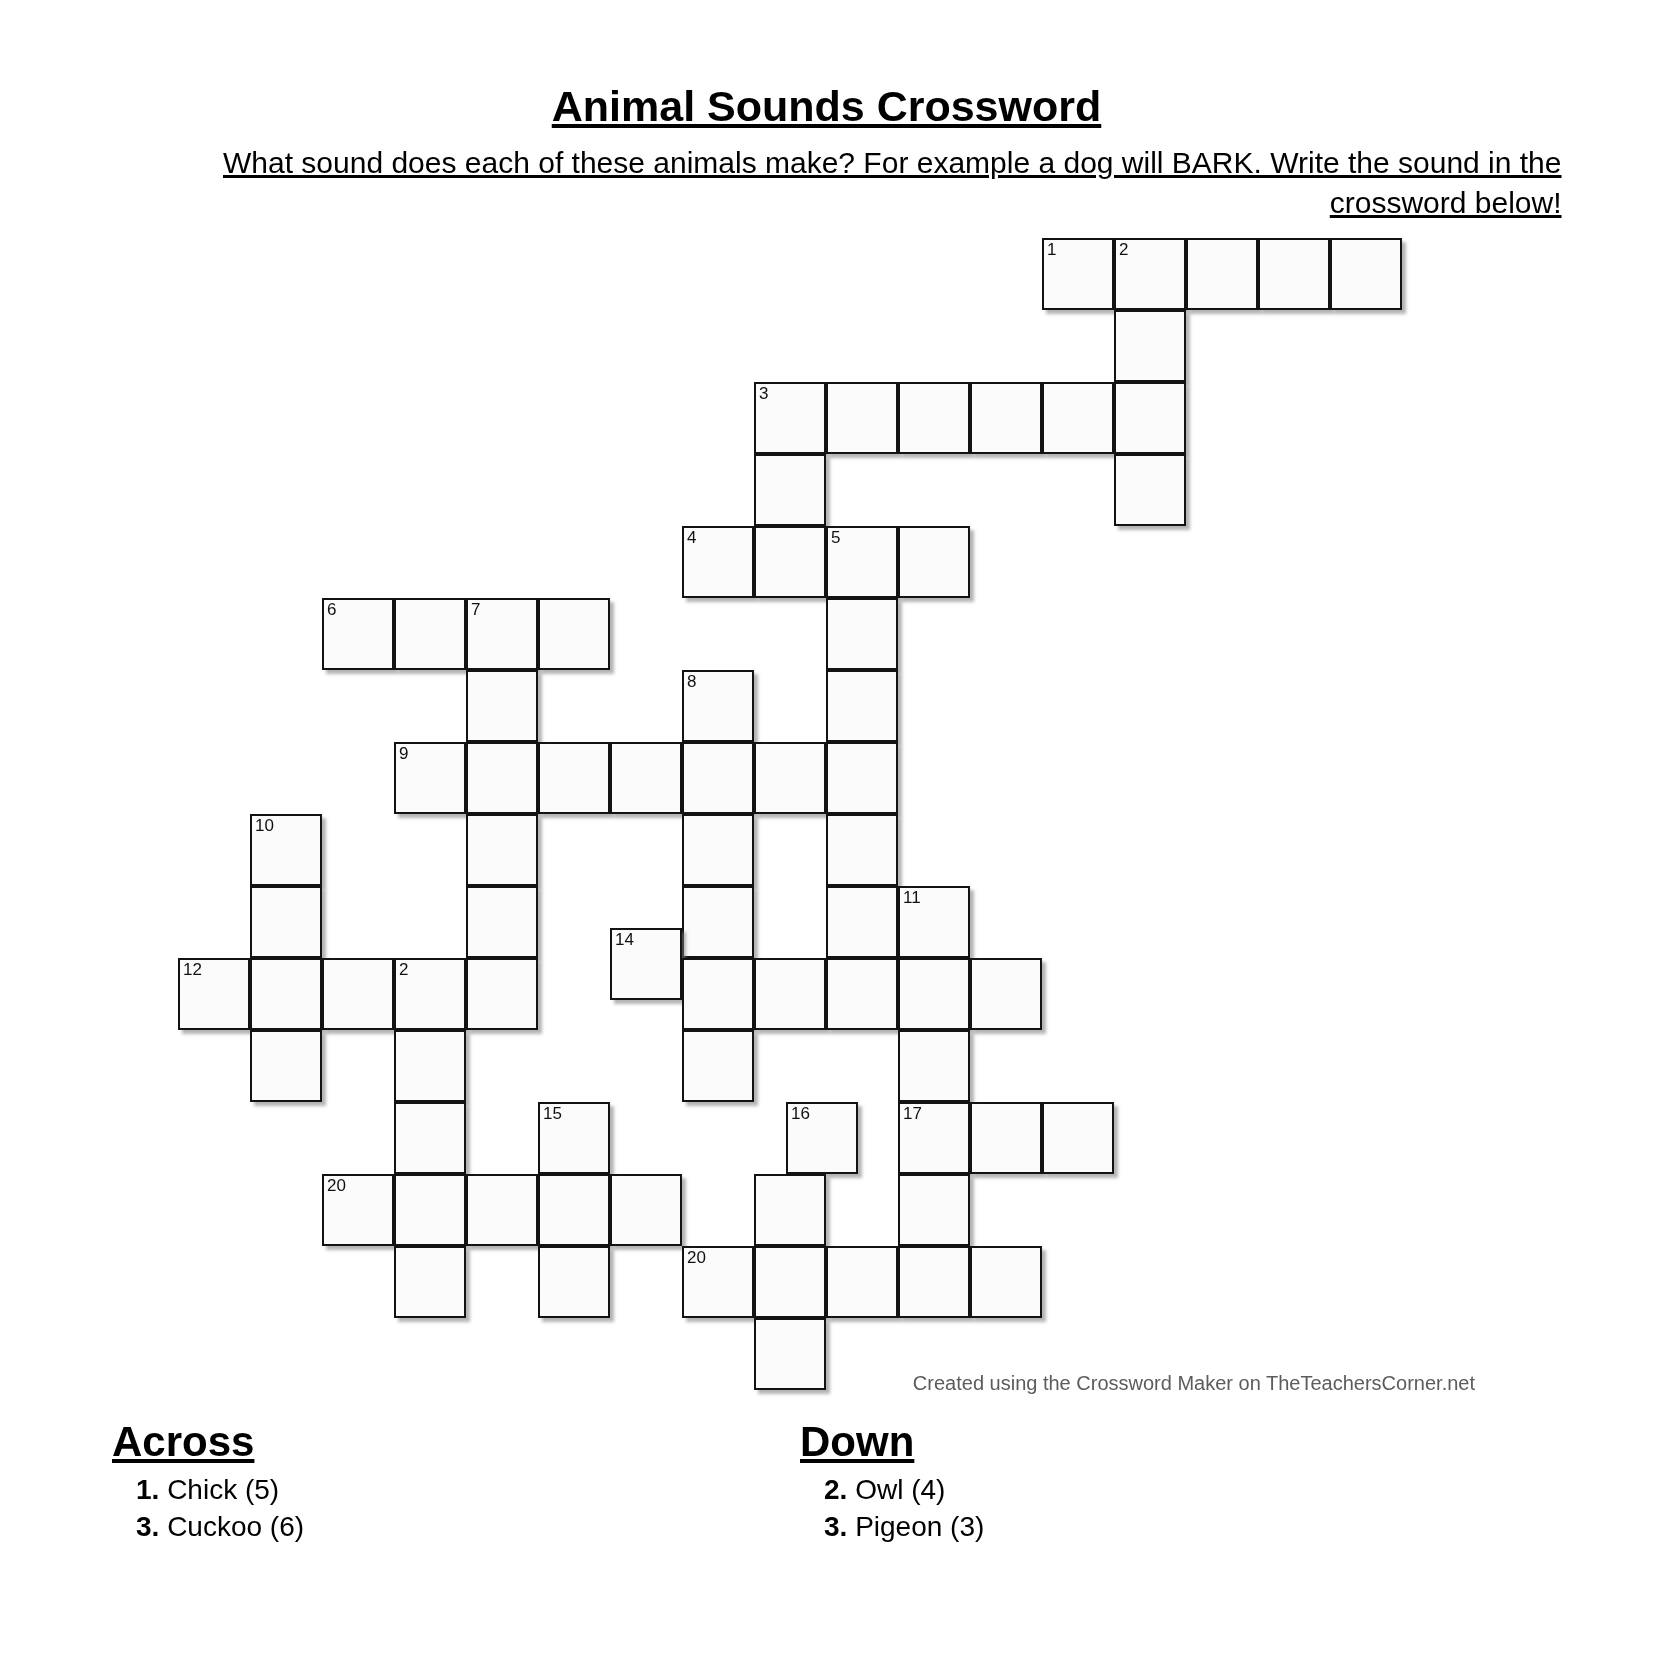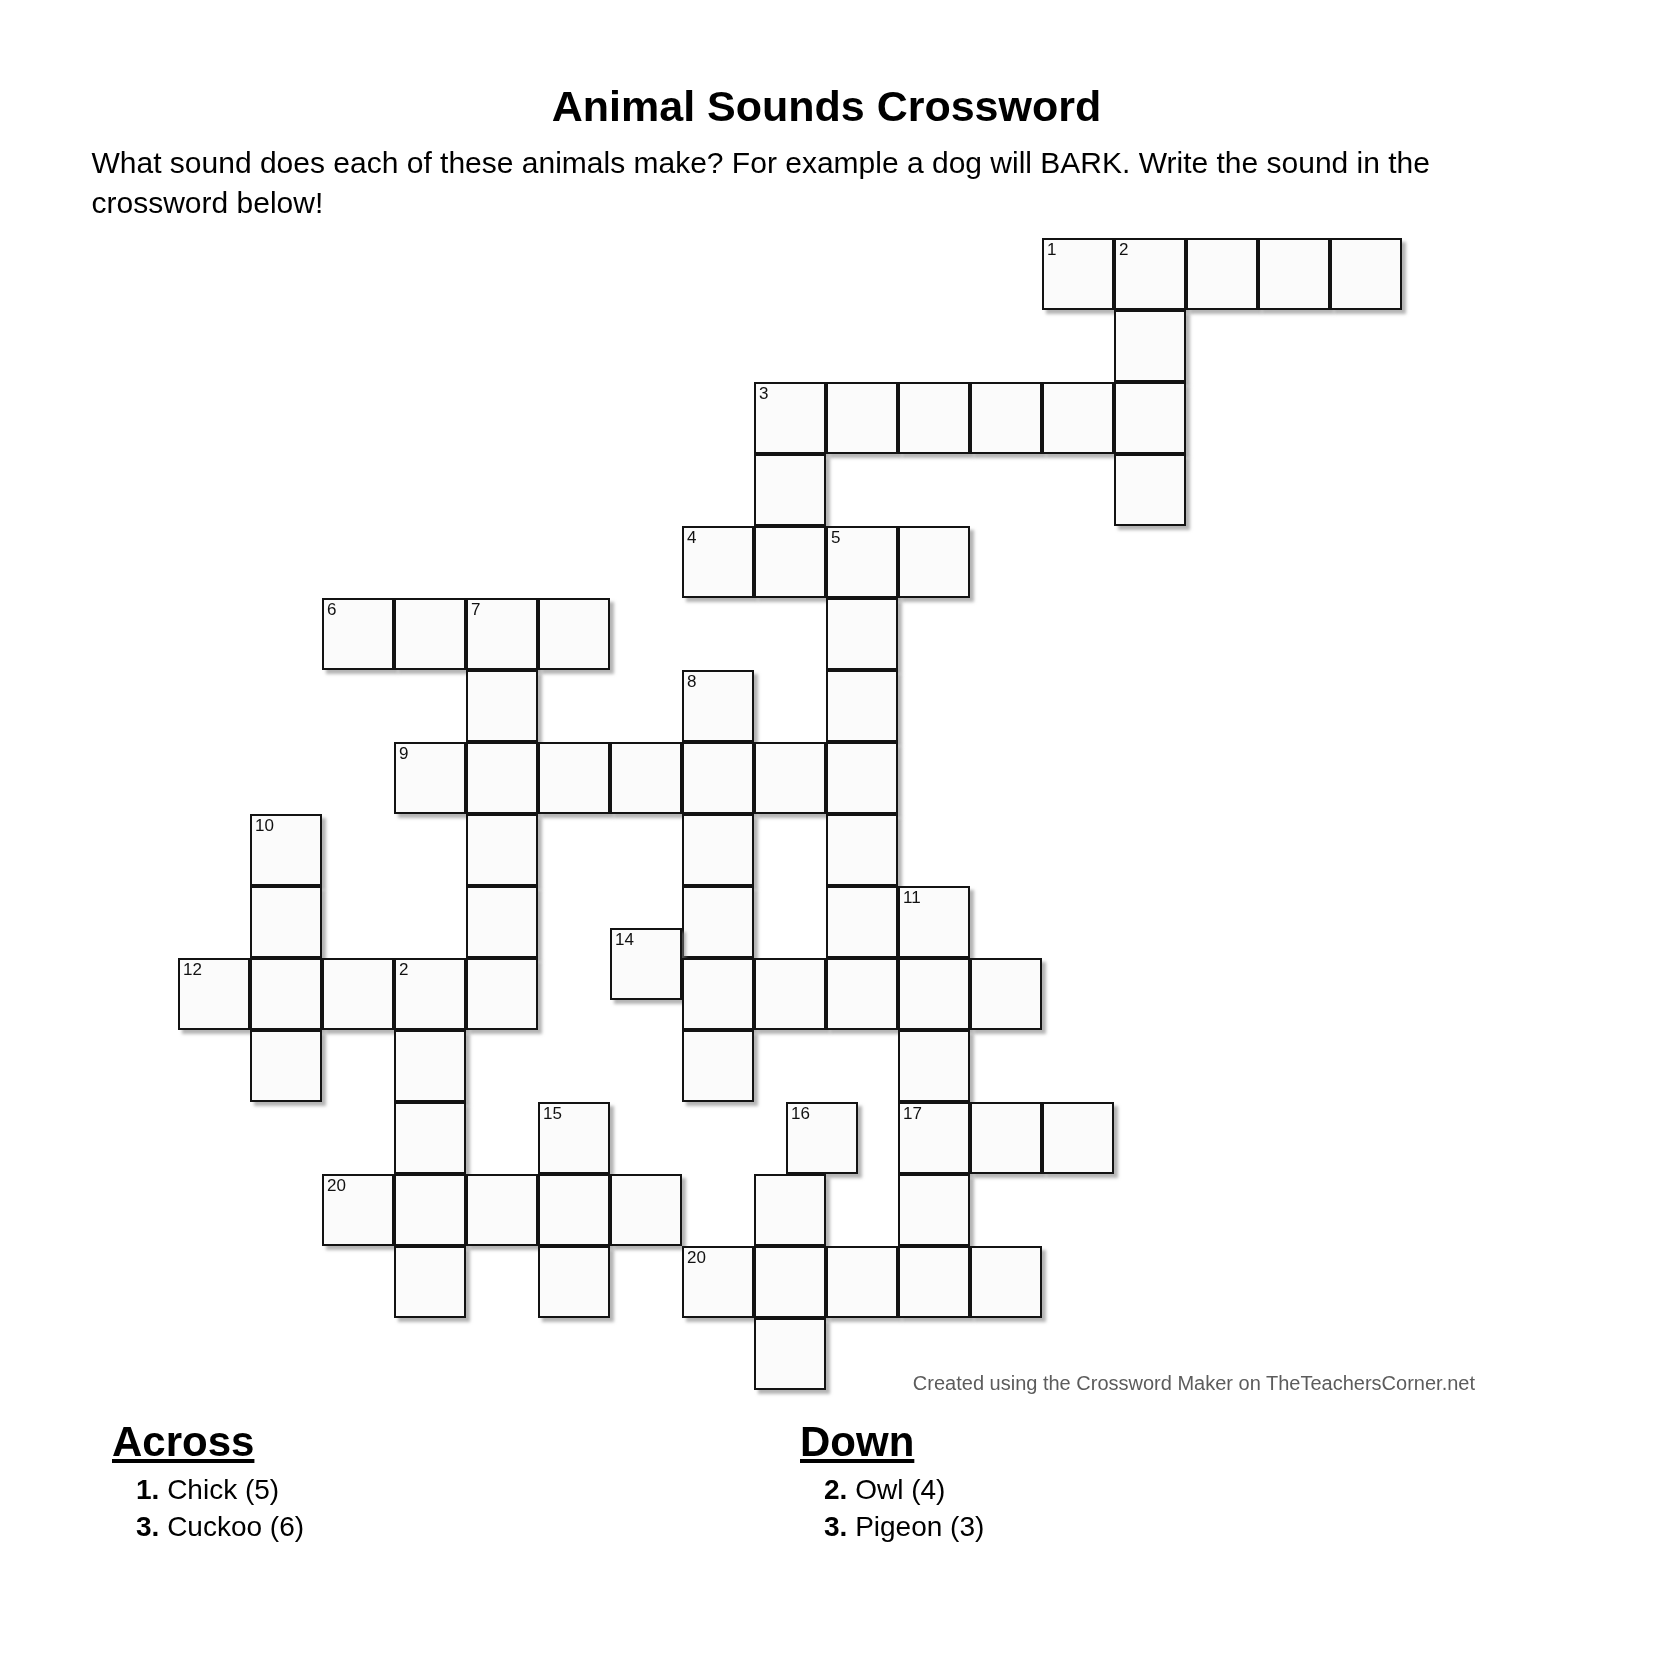--- a/index.html
+++ b/index.html
@@ -12,31 +12,32 @@
     height: 1654px;
     font-family: "Liberation Sans", sans-serif;
     color: #000000;
     position: relative;
     overflow: hidden;
   }
   #page {
     position: relative;
     width: 1653px;
     height: 1206px;
+    text-decoration: underline;
   }
   .title {
     text-align: center;
     font-size: 43px;
     font-weight: bold;
     margin: 0;
     padding-top: 82px;
     letter-spacing: 0px;
   }
   .subtitle {
-    text-align: left;
+    text-align: right;
     font-size: 30px;
     line-height: 1.33;
     margin: 12px auto 0 auto;
     width: 1470px;
     font-weight: normal;
   }
   
   #grid {
     position: absolute;
     left: 0;

